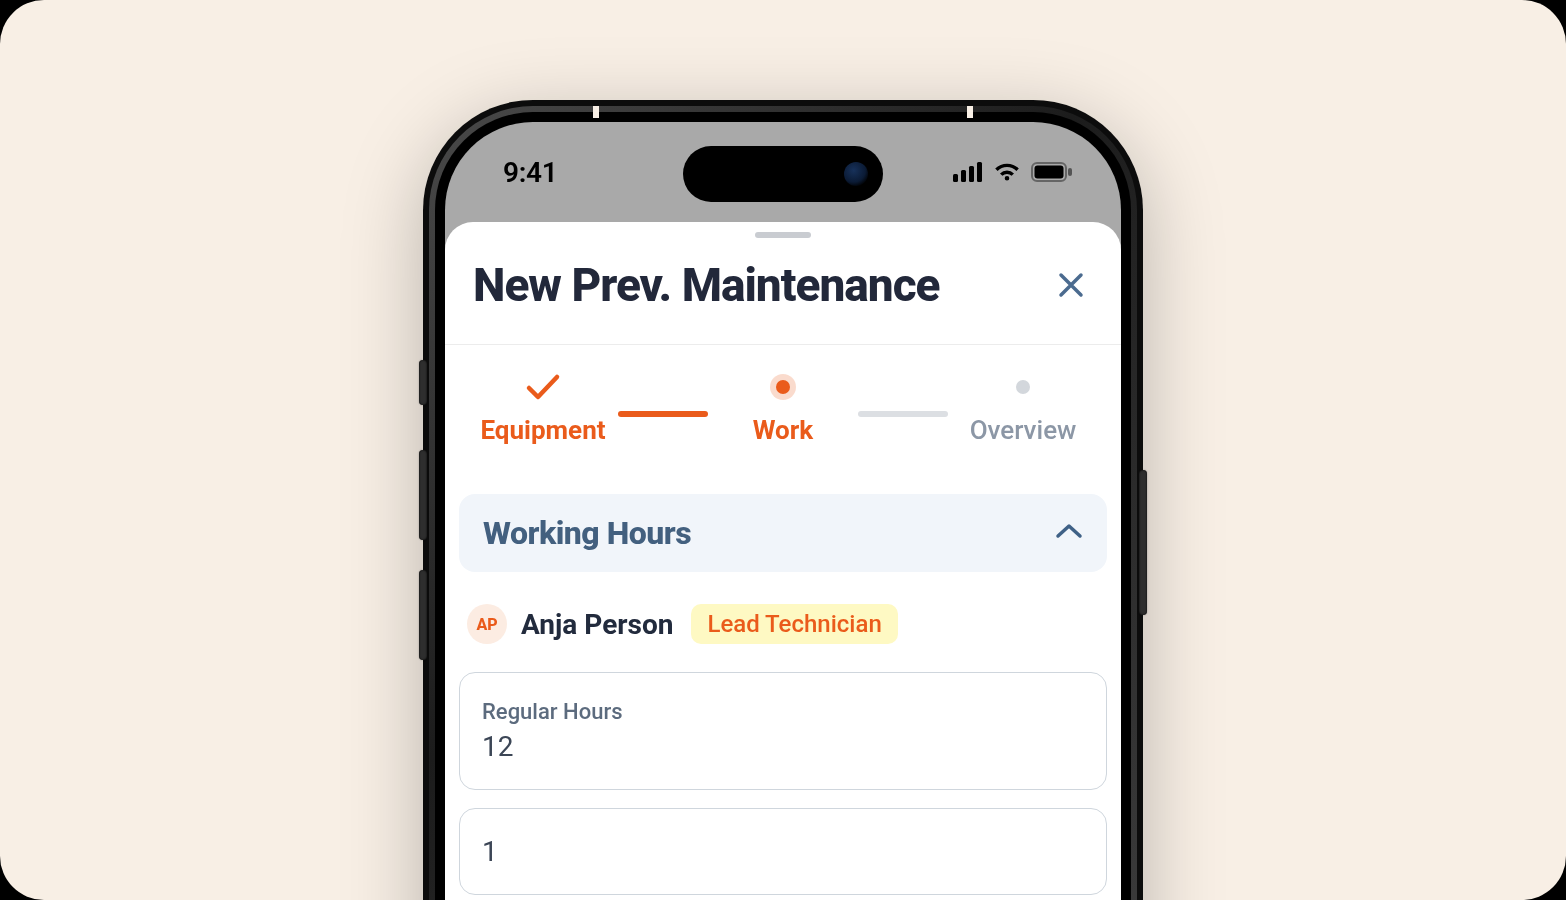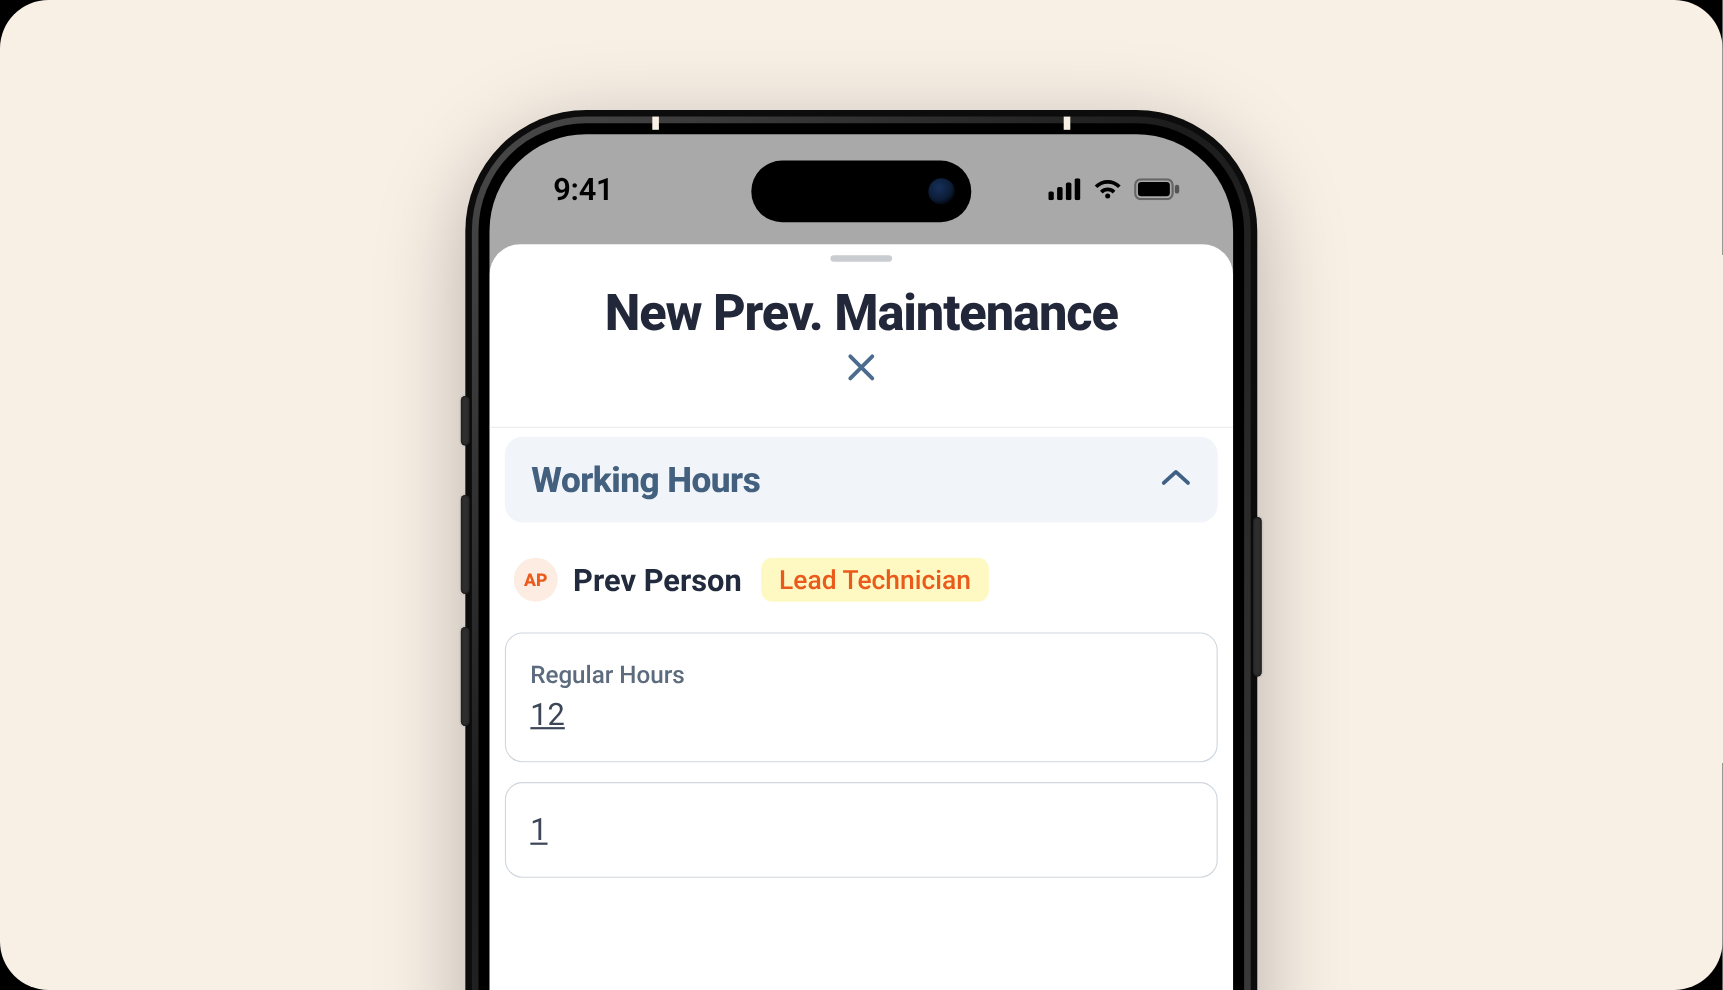--- a/index.html
+++ b/index.html
@@ -104,21 +104,20 @@
     position: absolute;
     top: 10px; left: 50%; transform: translateX(-50%);
     width: 56px; height: 6px; background: #c9ccd1; border-radius: 3px;
   }
   .sheet-header {
     display: flex;
     align-items: center;
     justify-content: space-between;
     padding: 36px 28px 32px 28px;
     border-bottom: 1px solid #ececec;
-    flex-direction: column;
   }
   .sheet-title {
     font-size: 46px;
     font-weight: 800;
     color: #22283a;
     letter-spacing: -1px;
   }
   .close-btn {
     width: 44px; height: 44px; display:flex; align-items:center; justify-content:center;
     color: #4b6b8f; cursor: pointer;
@@ -138,21 +137,21 @@
   .line-grey { background:#dcdfe3; }
   .step-label { font-size:26px; font-weight:700; }
   .lbl-done { color:#ea5b1b; }
   .lbl-active { color:#ea5b1b; }
   .lbl-future { color:#8c97a6; font-weight:500; }
   .dot { width:14px; height:14px; border-radius:50%; }
   .dot-orange { background:#ea5b1b; box-shadow:0 0 0 6px rgba(234,91,27,.22); }
   .dot-grey { background:#d3d7dc; }
   
   .section-head {
-    margin: 8px 14px 0 14px;
+    margin: 25px 14px 0 14px;
     background: #f1f5fa;
     border-radius: 16px;
     padding: 20px 24px;
     display: flex;
     align-items: center;
     justify-content: space-between;
   }
   .section-title {
     font-size: 32px;
     font-weight: 800;
@@ -195,21 +194,20 @@
     font-weight:500;
     margin-bottom:6px;
   }
   .field-input {
     border:none; outline:none;
     font-size:28px;
     color:#3c4656;
     width:100%;
     background:transparent;
     font-family:inherit;
-    text-decoration:underline;
   }
   
   .phone-shadow {
     position:absolute; left:50%; top:100px; transform:translateX(-50%);
     width:720px; height:1480px; border-radius:110px;
     box-shadow: 0 20px 80px rgba(0,0,0,.25);
     pointer-events:none;
   }
   
 </style>
@@ -263,33 +261,57 @@
 
       <div class="sheet-header">
         <div class="sheet-title">New Prev. Maintenance</div>
         <div class="close-btn">
           <svg width="30" height="30" viewBox="0 0 30 30">
             <path d="M5 5 L25 25 M25 5 L5 25" stroke="currentColor" stroke-width="3.5" stroke-linecap="round"></path>
           </svg>
         </div>
       </div>
 
+      <div class="stepper">
+        <div class="step">
+          <div class="step-ind">
+            <svg width="36" height="28" viewBox="0 0 36 28">
+              <path d="M4 15 L13 24 L32 4" fill="none" stroke="#ea5b1b" stroke-width="4.5" stroke-linecap="round" stroke-linejoin="round"></path>
+            </svg>
+          </div>
+          <div class="step-label lbl-done">Equipment</div>
+        </div>
+        <div class="step-line line-orange"></div>
+        <div class="step">
+          <div class="step-ind">
+              <div class="dot dot-orange"></div>
+            </div>
+          <div class="step-label lbl-active">Work</div>
+        </div>
+        <div class="step-line line-grey"></div>
+        <div class="step">
+          <div class="step-ind">
+              <div class="dot dot-grey"></div>
+            </div>
+          <div class="step-label lbl-future">Overview</div>
+        </div>
+      </div>
 
       <div class="section-head">
         <div class="section-title">Working Hours</div>
         <div class="chev">
           <svg width="28" height="18" viewBox="0 0 28 18">
             <path d="M3 14 L14 4 L25 14" fill="none" stroke="currentColor" stroke-width="3.5" stroke-linecap="round" stroke-linejoin="round"></path>
           </svg>
         </div>
       </div>
 
       <div class="person-row">
         <div class="avatar">AP</div>
-        <div class="person-name">Prev Person</div>
+        <div class="person-name">Anja Person</div>
         <div class="role-badge">Lead Technician</div>
       </div>
 
       <div class="field">
         <div class="field-label">Regular Hours</div>
         <input class="field-input" value="12" style="">
       </div>
 
       <div class="field">
         <input class="field-input" value="1" style="">

